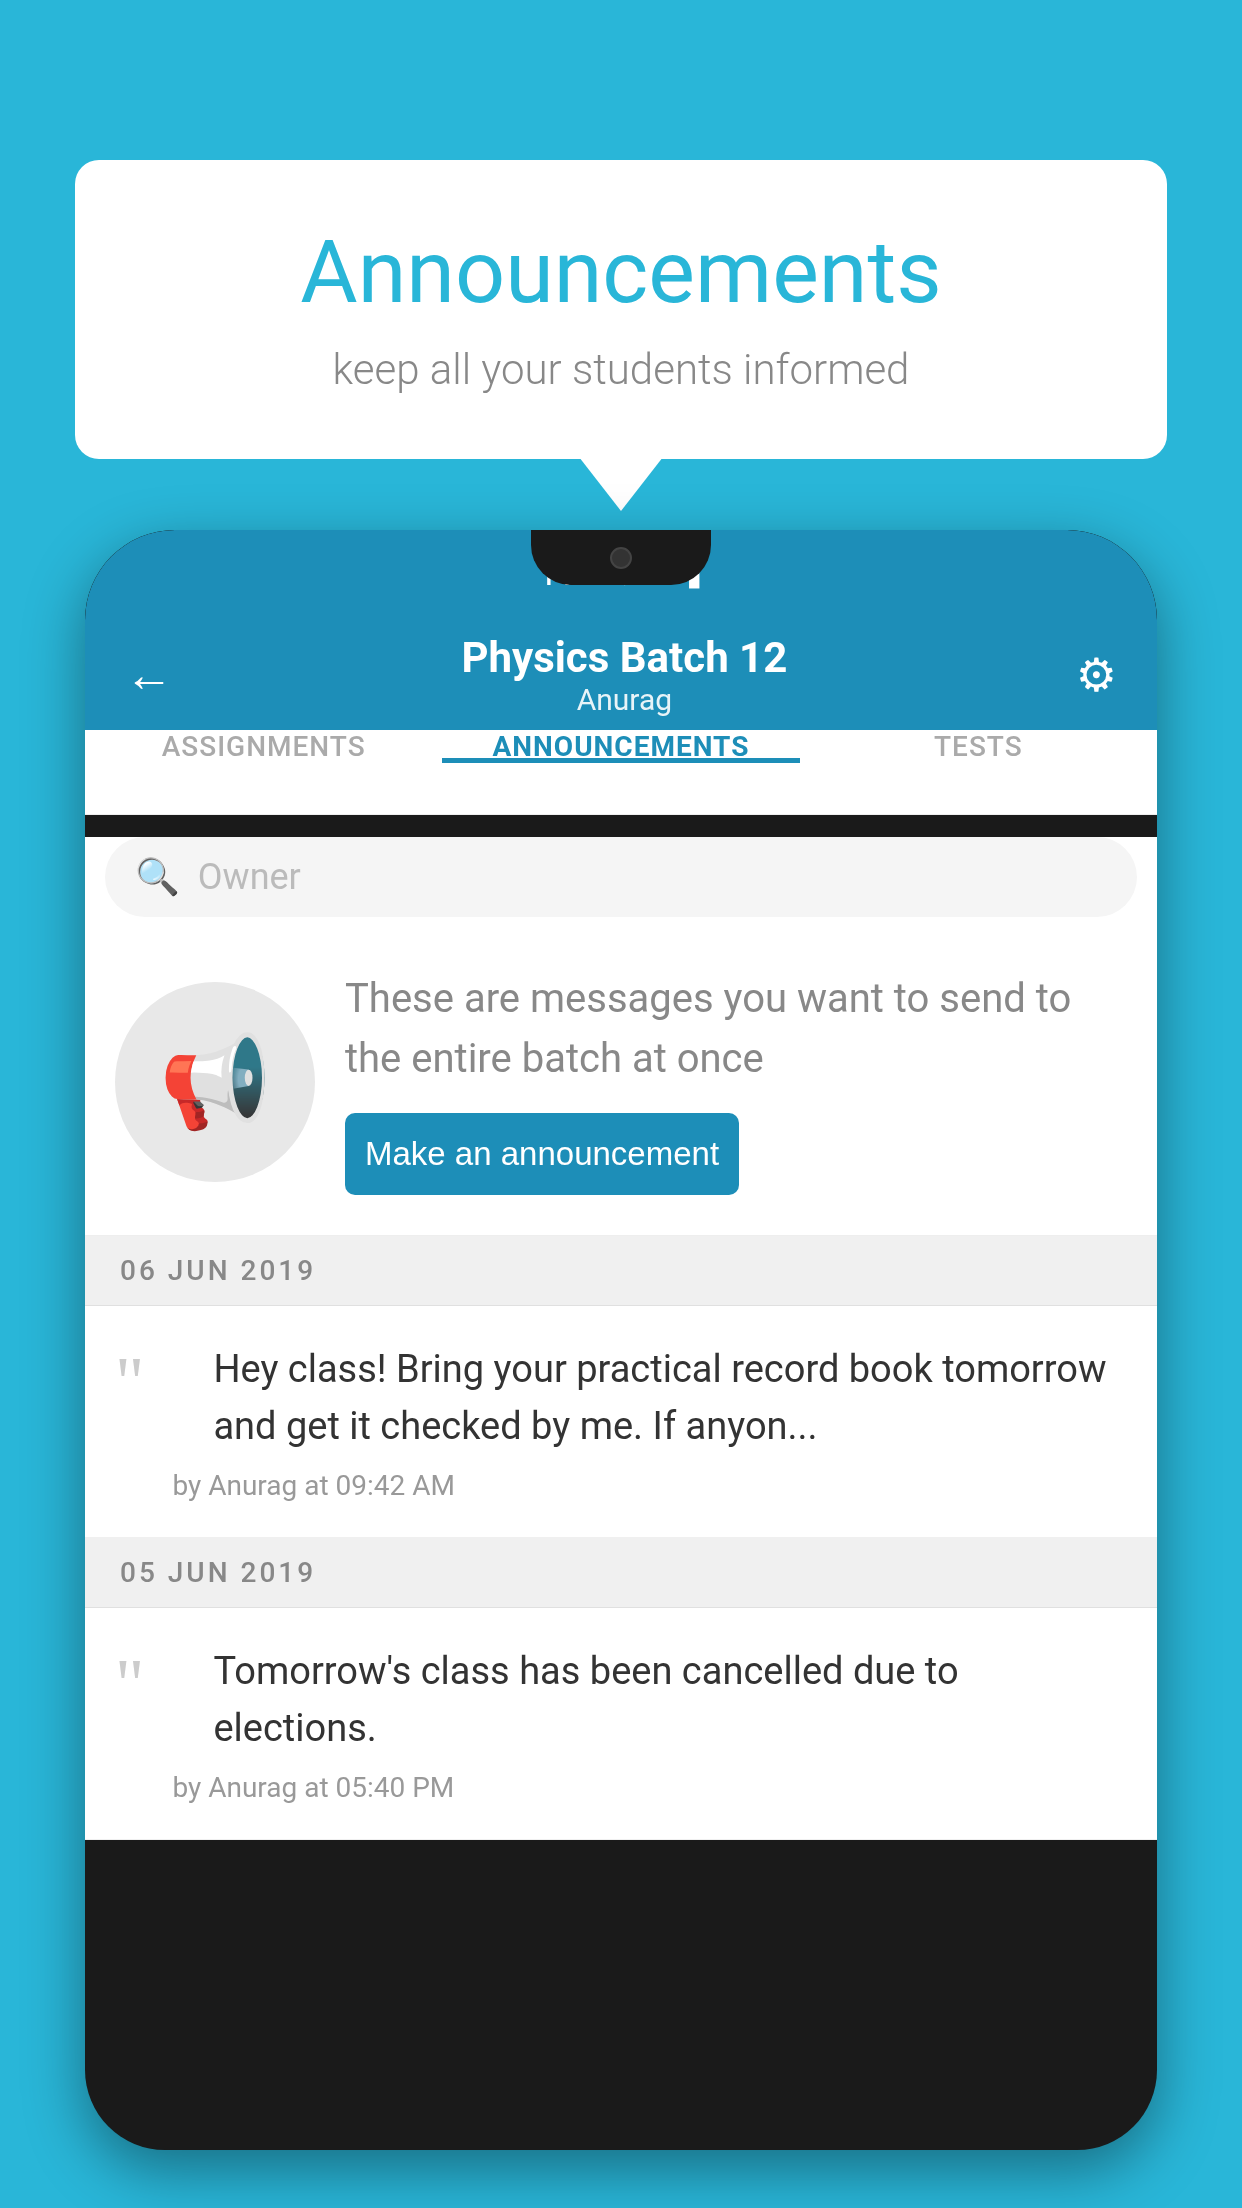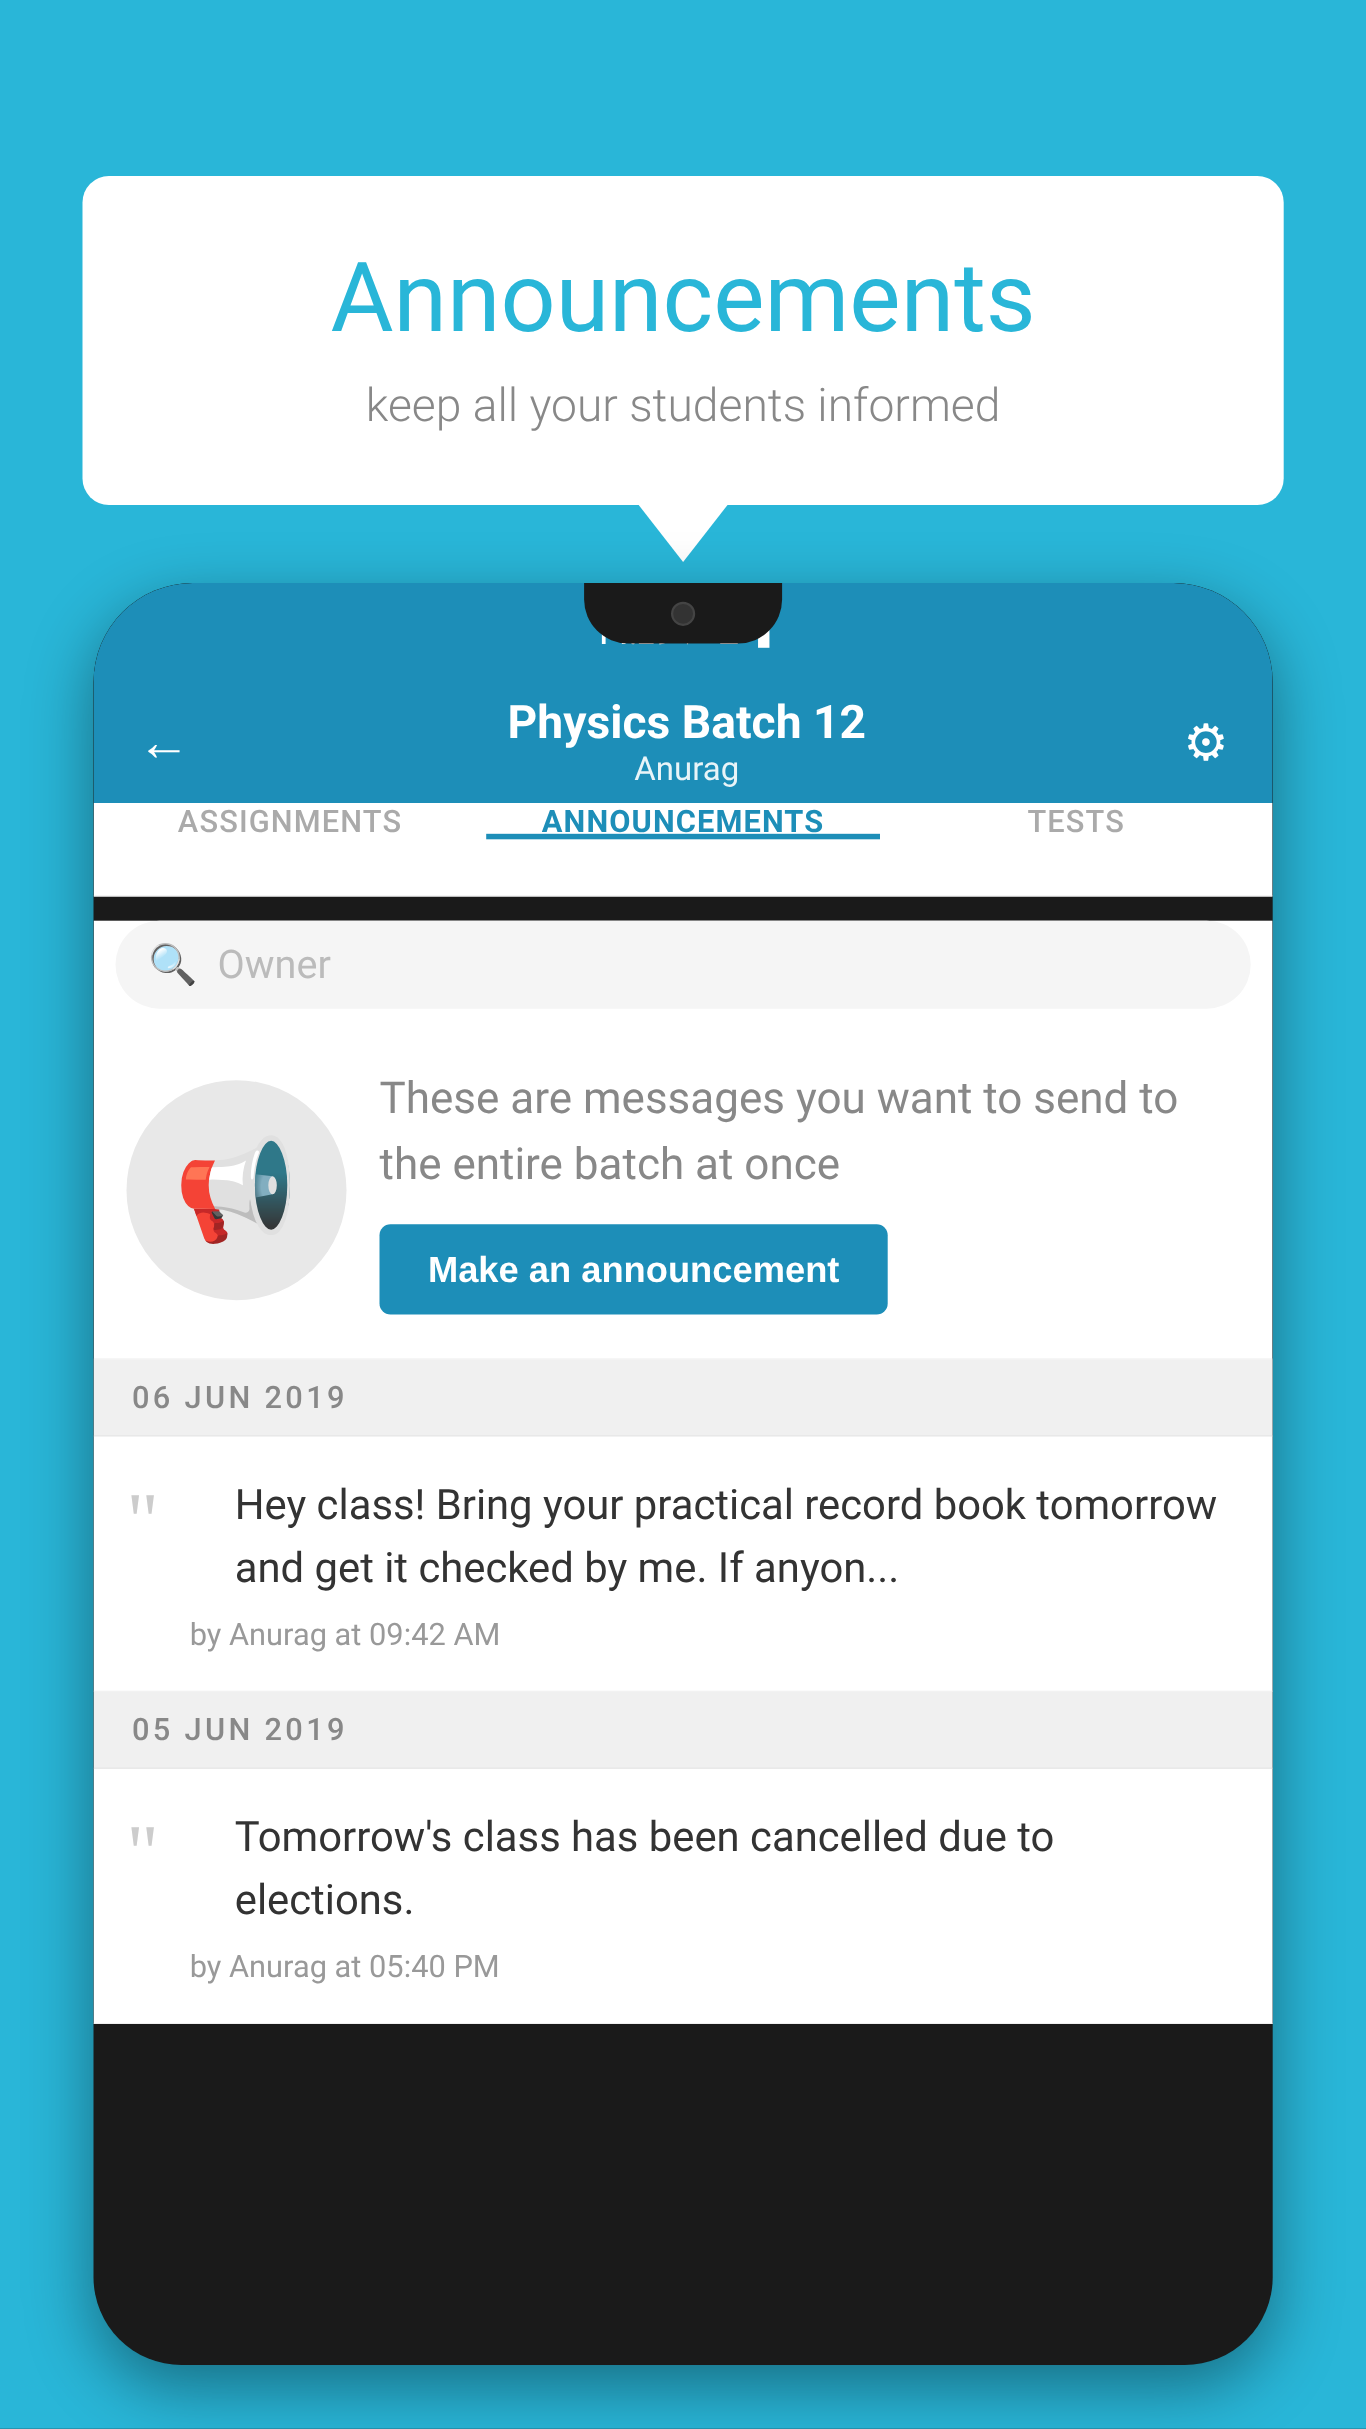--- a/index.html
+++ b/index.html
@@ -255,23 +255,23 @@
       color: #888;
       line-height: 1.5;
       margin-bottom: 24px;
     }
 
     .make-announcement-btn {
       background: #1d8eb8;
       color: white;
       border: none;
       border-radius: 10px;
-      padding: 22px 44px;
+      padding: 22px 20px;
       font-size: 33px;
-      font-weight: 700;
+      font-weight: 400;
       cursor: pointer;
       display: inline-block;
     }
 
     
     .date-divider {
       background: #f0f0f0;
       padding: 18px 35px;
       font-size: 28px;
       color: #888;

